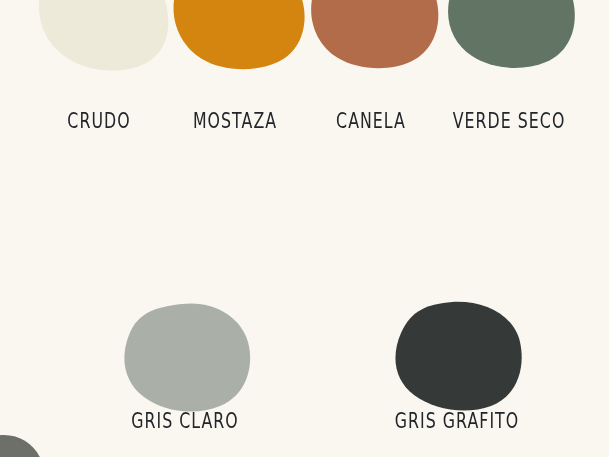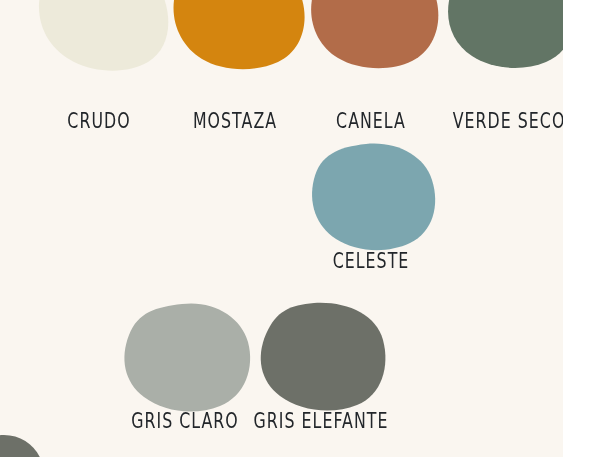--- a/index.html
+++ b/index.html
@@ -7,21 +7,21 @@
     padding: 0;
   }
   body {
     width: 609px;
     height: 457px;
     overflow: hidden;
     font-family: "DejaVu Sans", sans-serif;
   }
   #palette-board {
     position: relative;
-    width: 563px;
+    width: 609px;
     height: 457px;
     background: #FAF6F0;
     overflow: hidden;
   }
   .swatch-cell {
     position: absolute;
     width: 150px;
     height: 152px;
   }
   .blob-wrap {
@@ -116,48 +116,40 @@
     <div class="blob-wrap">
       <svg class="blob-svg" viewBox="0 0 150 112" preserveAspectRatio="none">
         <path d="M76 1 C106 -1 133 16 139 42 C145 68 136 94 112 104 C88 114 58 111 38 98 C18 85 10 62 16 38 C22 14 46 3 76 1 Z" fill="#627565"></path>
       </svg>
     </div>
     <div class="swatch-label" style="color: rgb(34, 38, 42);">VERDE SECO</div>
   </div>
 
 
 
-  <div class="swatch-cell row2 col3">
-    <div class="blob-wrap">
-      <svg class="blob-svg" viewBox="0 0 150 112" preserveAspectRatio="none">
-        <path d="M70 4 C100 1 128 15 136 40 C144 65 137 92 114 103 C91 114 60 112 40 99 C20 86 12 63 18 39 C24 15 42 7 70 4 Z" fill="#7CA6AF"></path>
-      </svg>
-    </div>
-    <div class="swatch-label" style="color: rgb(34, 38, 42);">CELESTE</div>
-  </div>
 
 
   <div class="swatch-cell row3 col1b">
     <div class="blob-wrap">
       <svg class="blob-svg" viewBox="0 0 150 112" preserveAspectRatio="none">
         <path d="M72 4 C102 0 131 16 138 42 C145 68 135 96 110 106 C85 116 54 112 34 97 C14 82 10 58 19 35 C28 12 46 7 72 4 Z" fill="#AAAFA8"></path>
       </svg>
     </div>
     <div class="swatch-label" style="color: rgb(34, 38, 42);">GRIS CLARO</div>
   </div>
 
-  <div class="swatch-cell row3 col2b">
+
+  <div class="swatch-cell row3 col3b">
     <div class="blob-wrap">
       <svg class="blob-svg" viewBox="0 0 150 112" preserveAspectRatio="none">
-        <path d="M68 3 C100 1 130 14 137 40 C144 66 136 95 111 105 C86 115 54 111 34 96 C14 81 10 57 20 34 C30 11 44 5 68 3 Z" fill="#6D7068"></path>
+        <path d="M70 2 C102 0 132 15 138 42 C144 69 134 97 109 106 C84 115 52 110 32 95 C12 80 9 56 19 33 C29 10 46 4 70 2 Z" fill="#353A39"></path>
       </svg>
     </div>
-    <div class="swatch-label" style="color: rgb(34, 38, 42);">GRIS ELEFANTE</div>
+    <div class="swatch-label" style="color: rgb(34, 38, 42);">GRIS GRAFITO</div>
   </div>
-
 
   <div id="corner-blob">
     <svg viewBox="0 0 90 80" preserveAspectRatio="none">
       <path d="M44 3 C66 2 84 18 86 40 C88 62 74 78 50 79 C26 80 6 66 2 44 C-2 22 22 4 44 3 Z" fill="#6D7068"></path>
     </svg>
   </div>
 
 </div>
 
 </body></html>

